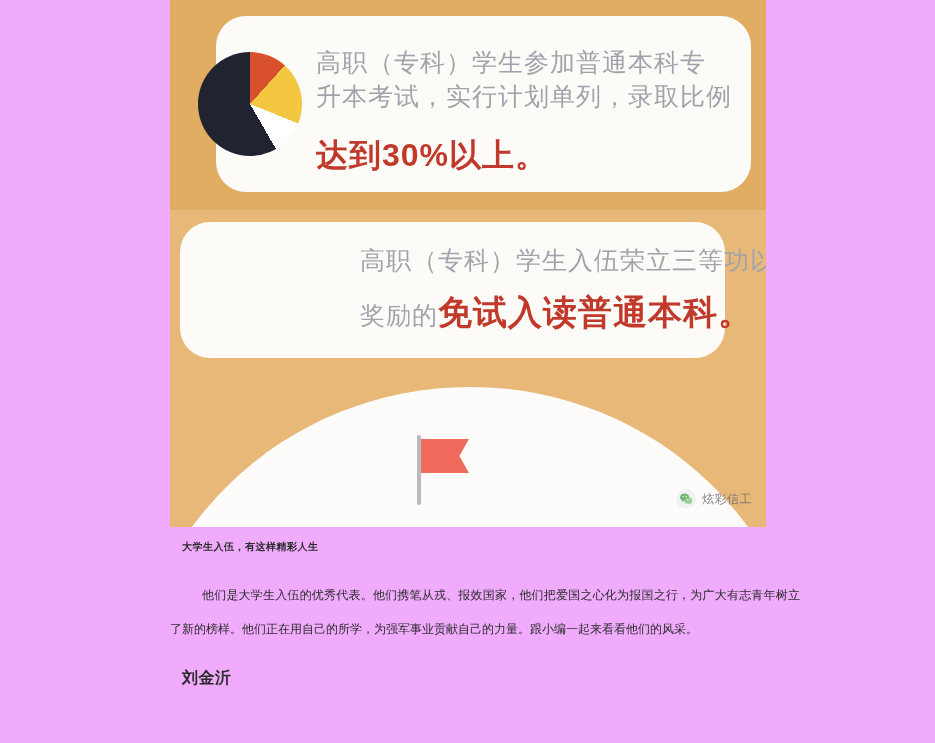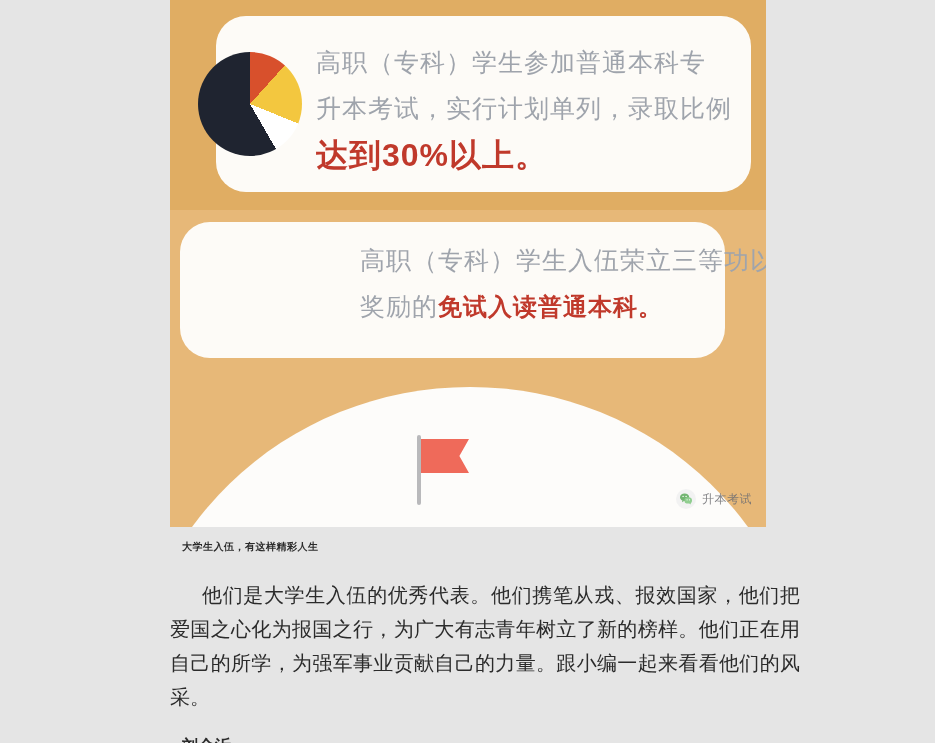--- a/index.html
+++ b/index.html
@@ -10,21 +10,21 @@
   body {
     width: 935px;
     height: 743px;
     font-family: "Liberation Sans", sans-serif;
     overflow: hidden;
   }
   .page {
     position: relative;
     width: 935px;
     height: 743px;
-    background: #e5e5e5;
+    background: #f0abfc;
   }
 
   
   .infographic {
     position: absolute;
     left: 170px;
     top: 0;
     width: 596px;
     height: 527px;
     background: #e3b571;
@@ -93,21 +93,21 @@
 
   .c1-line {
     position: absolute;
     left: 100px;
     color: #9fa4ac;
     font-size: 25px;
     letter-spacing: 1px;
     white-space: nowrap;
   }
   .c1-line1 { top: 30px; }
-  .c1-line2 { top: 76px; }
+  .c1-line2 { top: 64px; }
   .c1-big {
     position: absolute;
     left: 100px;
     top: 118px;
     font-size: 32px;
     font-weight: bold;
     color: #c0392b;
     white-space: nowrap;
     letter-spacing: 1px;
   }
@@ -128,21 +128,21 @@
     white-space: nowrap;
   }
   .c2-prefix {
     color: #9fa4ac;
     font-size: 25px;
     letter-spacing: 1px;
     text-align: center;
   }
   .c2-big {
     color: #c0392b;
-    font-size: 24px;
+    font-size: 34px;
     font-weight: bold;
     letter-spacing: 1px;
   }
 
   
   .flag {
     position: absolute;
     left: 245px;
     bottom: 22px;
     width: 70px;
@@ -201,21 +201,21 @@
     width: 630px;
   }
   .heading {
     font-size: 10px;
     font-weight: bold;
     color: #2b2b2b;
     margin: 0 0 24px 12px;
     letter-spacing: 0.5px;
   }
   .paragraph {
-    font-size: 20px;
+    font-size: 12px;
     color: #2b2b2b;
     line-height: 34px;
     margin: 0 0 22px 0;
     text-indent: 32px;
     text-align: justify;
   }
   .subheading {
     font-size: 16px;
     font-weight: bold;
     color: #2b2b2b;
@@ -258,21 +258,21 @@
           <ellipse cx="5.6" cy="5.2" rx="4.6" ry="3.8" fill="#5aa95a"></ellipse>
           <polygon points="3.4,8.2 3.0,10.2 5.0,9.0" fill="#5aa95a"></polygon>
           <circle cx="4.1" cy="4.4" r="0.7" fill="#ffffff"></circle>
           <circle cx="7.1" cy="4.4" r="0.7" fill="#ffffff"></circle>
           <ellipse cx="9.2" cy="8.4" rx="3.8" ry="3.2" fill="#7dc67d"></ellipse>
           <polygon points="11.4,10.6 12.0,12.4 10.2,11.3" fill="#7dc67d"></polygon>
           <circle cx="8.1" cy="7.8" r="0.6" fill="#ffffff"></circle>
           <circle cx="10.5" cy="7.8" r="0.6" fill="#ffffff"></circle>
         </svg>
       </span>
-      <span class="wm-text">升本考试</span>
+      <span class="wm-text">炫彩信工</span>
     </div>
   </div>
 
   <div class="article">
     <div class="heading">大学生入伍，有这样精彩人生</div>
     <p class="paragraph">他们是大学生入伍的优秀代表。他们携笔从戎、报效国家，他们把爱国之心化为报国之行，为广大有志青年树立了新的榜样。他们正在用自己的所学，为强军事业贡献自己的力量。跟小编一起来看看他们的风采。</p>
     <div class="subheading">刘金沂</div>
   </div>
 
 </div>

